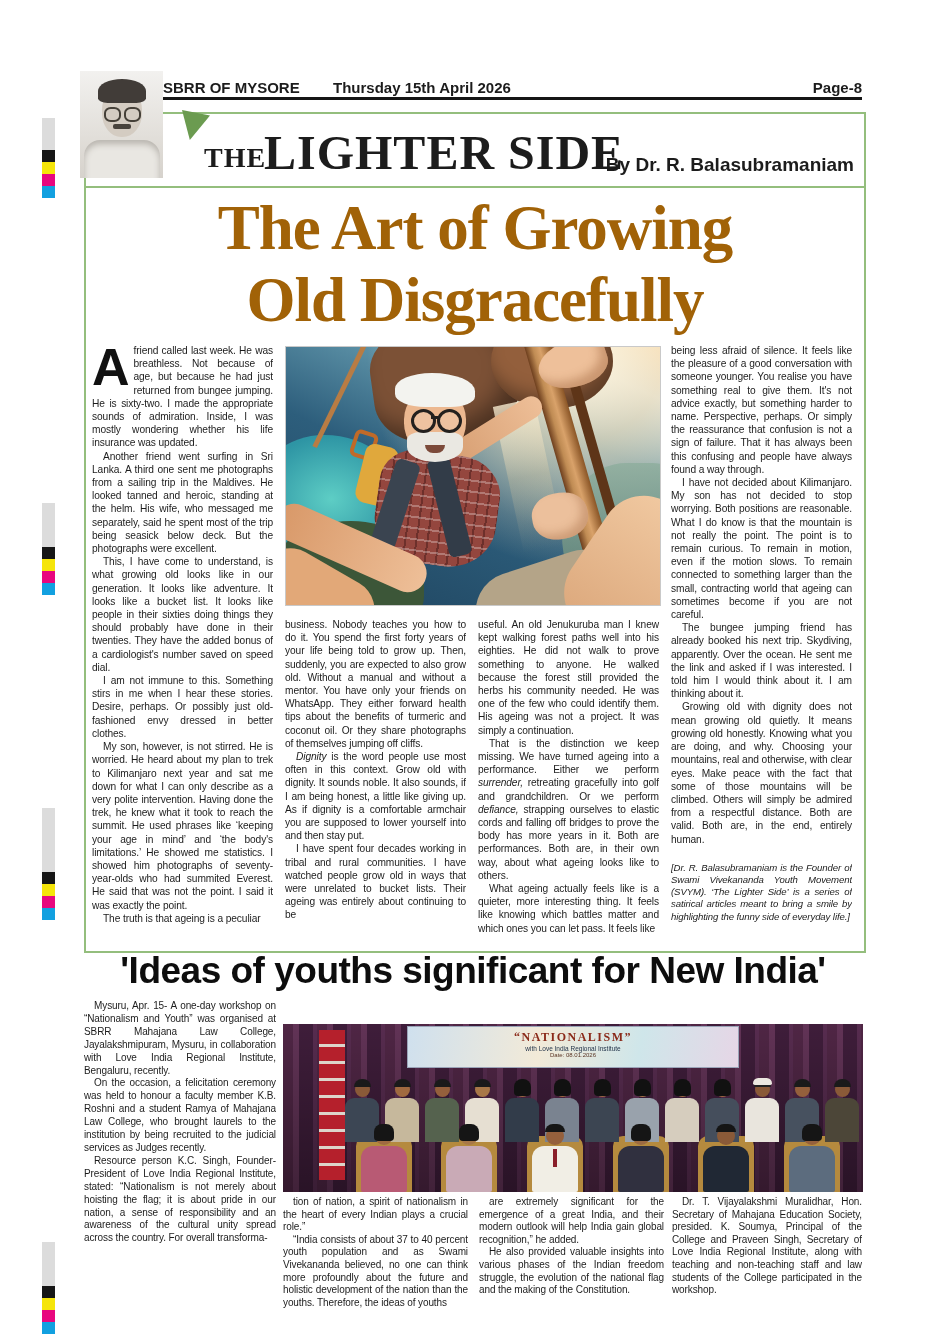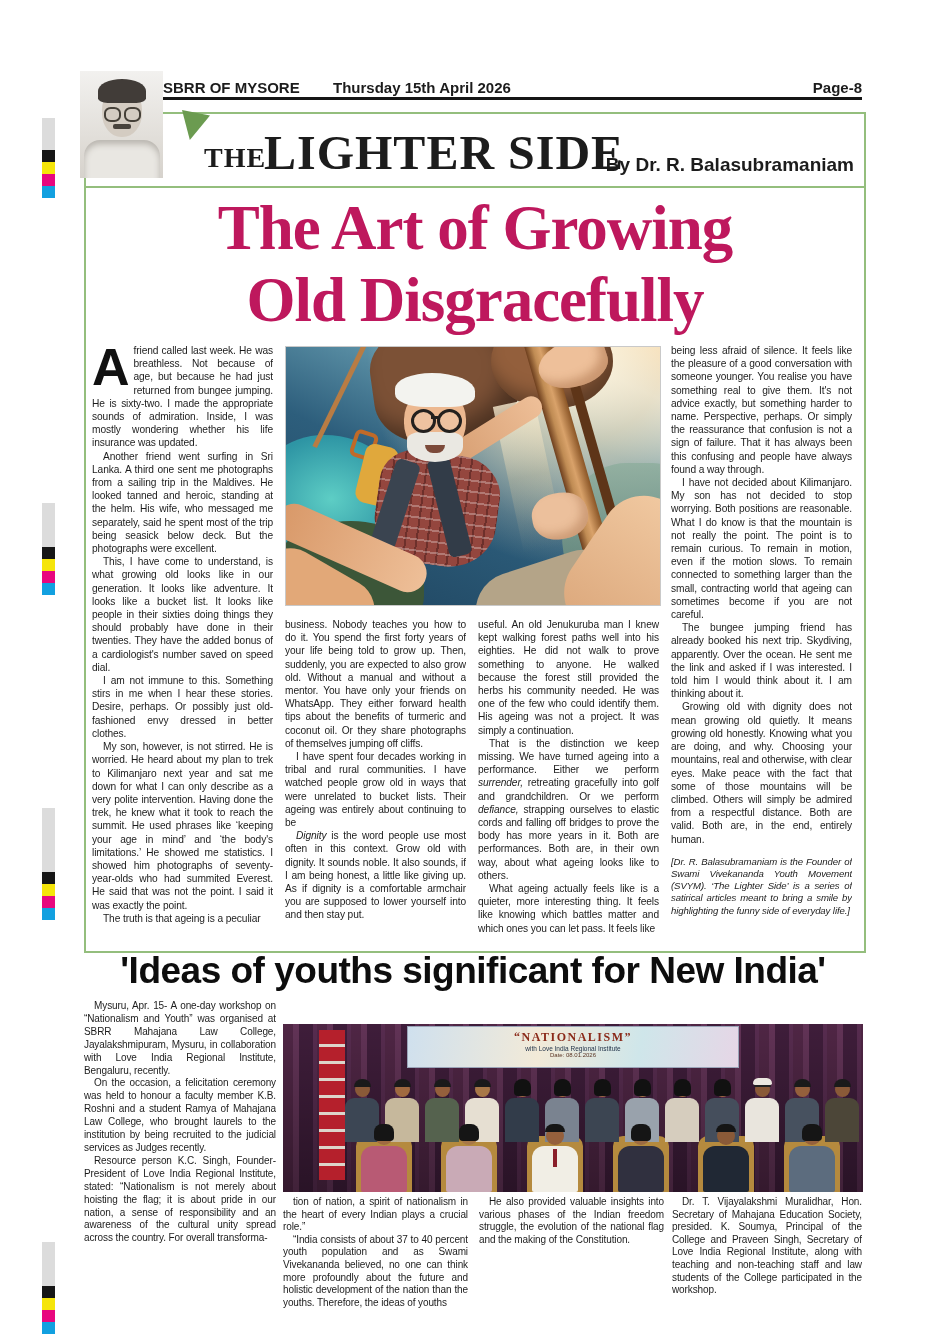--- a/index.html
+++ b/index.html
@@ -32,31 +32,31 @@
   
   .lsbox{position:absolute;left:84px;top:112px;width:778px;height:837px;border:2px solid #94be7d;background:#fff;}
   .pennant{position:absolute;left:96px;top:-4px;width:28px;height:30px;background:#6b9b50;
            clip-path:polygon(0 0,100% 18%,28% 100%);z-index:4;}
   .titlerow{position:relative;height:72px;border-bottom:2px solid #94be7d;}
   .t-the{position:absolute;left:118px;bottom:12px;font-family:"Liberation Serif",serif;font-size:28px;font-weight:bold;letter-spacing:1px;text-align:right;}
   .t-main{position:absolute;left:178px;bottom:6px;font-family:"Liberation Serif",serif;font-size:48px;font-weight:bold;letter-spacing:1px;}
   .t-by{position:absolute;right:10px;bottom:10px;font-size:19px;font-weight:bold;}
 
   .headline{margin-top:4px;text-align:center;font-family:"Liberation Serif",serif;font-weight:bold;
-            color:#be185d;font-size:63px;line-height:72px;letter-spacing:-1px;}
+            color:#a16207;font-size:63px;line-height:72px;letter-spacing:-1px;}
 
   
   .cols{position:relative;display:flex;gap:12px;padding:8px 6px 0 6px;height:596px;overflow:hidden;}
   .col{width:181px;text-align:justify;font-size:10.2px;line-height:13.2px;letter-spacing:-0.1px;overflow:hidden;}
   .para{margin:0;text-indent:11px;}
   .para.flush{text-indent:0;}
   em{font-style:italic;}
   .spacer{height:274px;}
   .dropcap{float:left;font-size:52px;line-height:42px;font-weight:bold;padding:2px 4px 0 0;color:#111;}
-  .footnote{margin-top:10px;font-style:italic;font-size:9.6px;line-height:12.2px;text-align:justify;}
+  .footnote{margin-top:16px;font-style:italic;font-size:9.6px;line-height:12.2px;text-align:justify;}
 
   
   .bphoto{position:absolute;left:199px;top:10px;width:374px;height:258px;overflow:hidden;border:1px solid #c9c9c9;
           background:linear-gradient(205deg,#f6e3c4 0%,#cfe0e4 12%,#5e93a8 30%,#2d5e7c 55%,#254f6b 80%,#1f4460 100%);}
   .bp{position:absolute;}
   .bp.flare{inset:0;background:radial-gradient(circle at 78% 4%,#fff7e2 0,rgba(248,226,188,.65) 22%,rgba(248,226,188,0) 55%);}
   .bp.cliff1{top:-24px;left:86px;width:150px;height:118px;background:#7c5136;border-radius:40% 60% 55% 45%;box-shadow:inset -12px -16px 22px rgba(0,0,0,.4);transform:rotate(-8deg);}
   .bp.cliff2{top:-34px;left:205px;width:122px;height:96px;background:#935f3c;border-radius:50%;box-shadow:inset -8px -12px 18px rgba(0,0,0,.35);}
   .bp.lagoon{left:-30px;top:88px;width:150px;height:128px;background:radial-gradient(#62d8cc,#2e9aa8 70%);border-radius:50% 60% 50% 50%;opacity:.92;}
   .bp.island{left:-22px;bottom:-34px;width:160px;height:118px;background:#3c5638;border-radius:60% 50% 40% 50%;}
@@ -183,22 +183,22 @@
           <p class="para">Another friend went surfing in Sri Lanka. A third one sent me photographs from a sailing trip in the Maldives. He looked tanned and heroic, standing at the helm. His wife, who messaged me separately, said he spent most of the trip being seasick below deck. But the photographs were excellent.</p>
           <p class="para">This, I have come to understand, is what growing old looks like in our generation. It looks like adventure. It looks like a bucket list. It looks like people in their sixties doing things they should probably have done in their twenties. They have the added bonus of a cardiologist's number saved on speed dial.</p>
           <p class="para">I am not immune to this. Something stirs in me when I hear these stories. Desire, perhaps. Or possibly just old-fashioned envy dressed in better clothes.</p>
           <p class="para">My son, however, is not stirred. He is worried. He heard about my plan to trek to Kilimanjaro next year and sat me down for what I can only describe as a very polite intervention. Having done the trek, he knew what it took to reach the summit. He used phrases like ‘keeping your age in mind’ and ‘the body's limitations.’ He showed me statistics. I showed him photographs of seventy-year-olds who had summited Everest. He said that was not the point. I said it was exactly the point.</p>
           <p class="para">The truth is that ageing is a peculiar</p>
         </div>
       <div class="col">
         <div class="spacer"></div>
         <div>
             <p class="para flush">business. Nobody teaches you how to do it. You spend the first forty years of your life being told to grow up. Then, suddenly, you are expected to also grow old. Without a manual and without a mentor. You have only your friends on WhatsApp. They either forward health tips about the benefits of turmeric and coconut oil. Or they share photographs of themselves jumping off cliffs.</p>
+            <p class="para"><em>Dignity</em> is the word people use most often in this context. Grow old with dignity. It sounds noble. It also sounds, if I am being honest, a little like giving up. As if dignity is a comfortable armchair you are supposed to lower yourself into and then stay put.</p>
             <p class="para">I have spent four decades working in tribal and rural communities. I have watched people grow old in ways that were unrelated to bucket lists. Their ageing was entirely about continuing to be</p>
-            <p class="para"><em>Dignity</em> is the word people use most often in this context. Grow old with dignity. It sounds noble. It also sounds, if I am being honest, a little like giving up. As if dignity is a comfortable armchair you are supposed to lower yourself into and then stay put.</p>
           </div>
       </div>
       <div class="col">
         <div class="spacer"></div>
         <div>
             <p class="para flush">useful. An old Jenukuruba man I knew kept walking forest paths well into his eighties. He did not walk to prove something to anyone. He walked because the forest still provided the herbs his community needed. He was one of the few who could identify them. His ageing was not a project. It was simply a continuation.</p>
             <p class="para">That is the distinction we keep missing. We have turned ageing into a performance. Either we perform <em>surrender,</em> retreating gracefully into golf and grandchildren. Or we perform <em>defiance,</em> strapping ourselves to elastic cords and falling off bridges to prove the body has more years in it. Both are performances. Both are, in their own way, about what ageing looks like to others.</p>
             <p class="para">What ageing actually feels like is a quieter, more interesting thing. It feels like knowing which battles matter and which ones you can let pass. It feels like</p>
           </div>
       </div>
@@ -389,19 +389,20 @@
           <div class="p-body" style="background:#5c6c7e"></div>
         </div>
       </div>
   </div>
 
   <div class="wcol" id="w-c2">
       <p class="para flush">tion of nation, a spirit of nationalism in the heart of every Indian plays a crucial role.”</p>
       <p class="para">“India consists of about 37 to 40 percent youth population and as Swami Vivekananda believed, no one can think more profoundly about the future and holistic development of the nation than the youths. Therefore, the ideas of youths</p>
     </div>
   <div class="wcol" id="w-c3">
+      <p class="para flush">are extremely significant for the emergence of a great India, and their modern outlook will help India gain global recognition,” he added.</p>
       <p class="para">He also provided valuable insights into various phases of the Indian freedom struggle, the evolution of the national flag and the making of the Constitution.</p>
     </div>
   <div class="wcol" id="w-c4">
       <p class="para">Dr. T. Vijayalakshmi Muralidhar, Hon. Secretary of Mahajana Education Society, presided. K. Soumya, Principal of the College and Praveen Singh, Secretary of Love India Regional Institute, along with teaching and non-teaching staff and law students of the College participated in the workshop.</p>
     </div>
 
 </div>
 
 </body></html>

